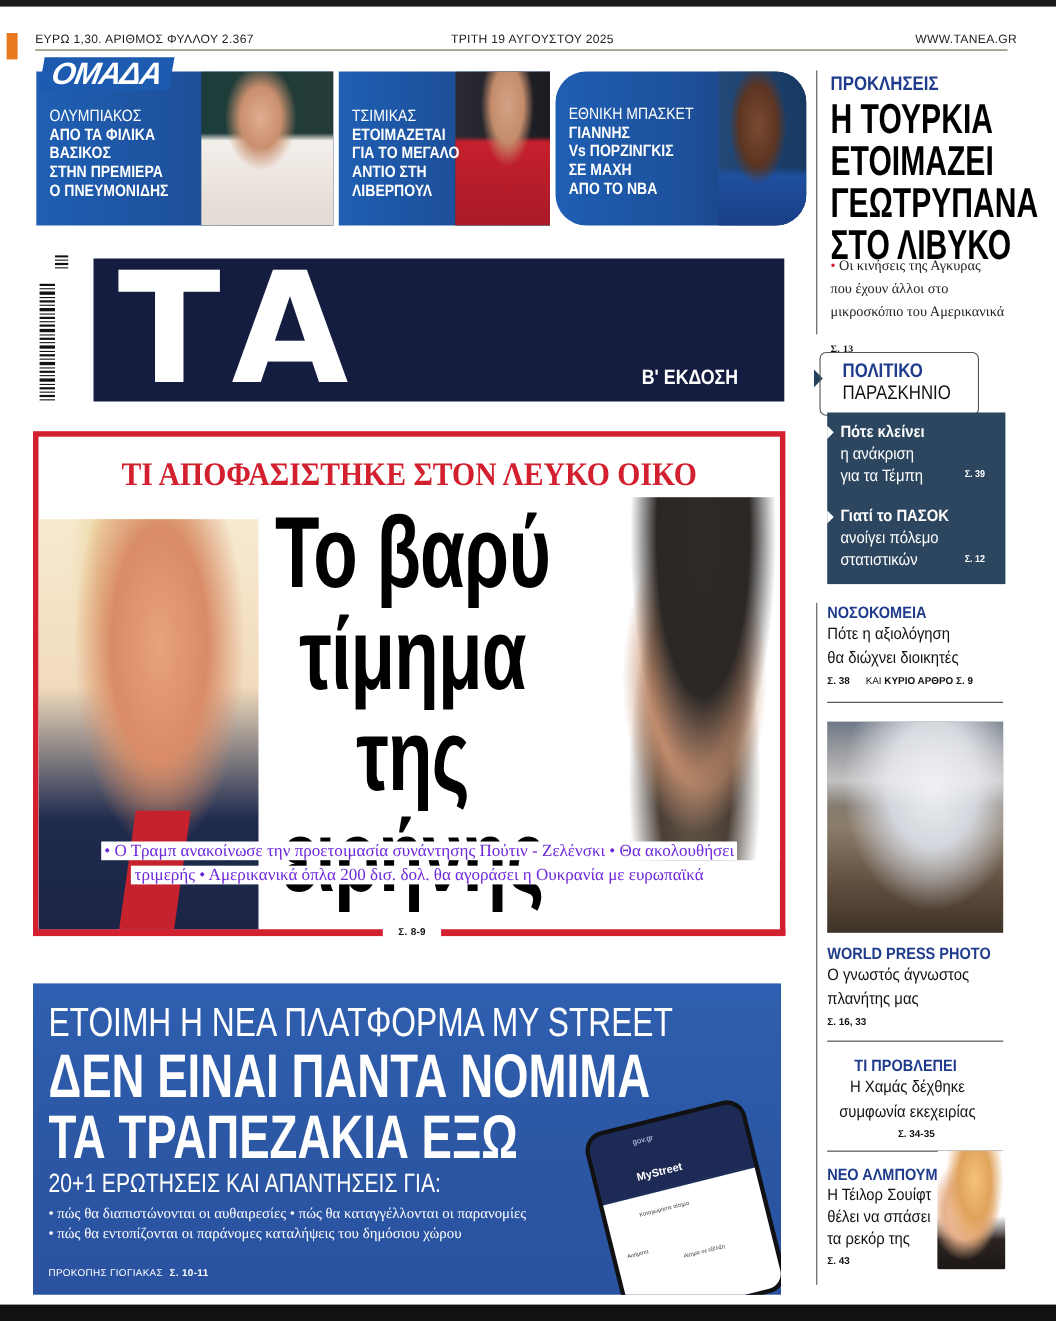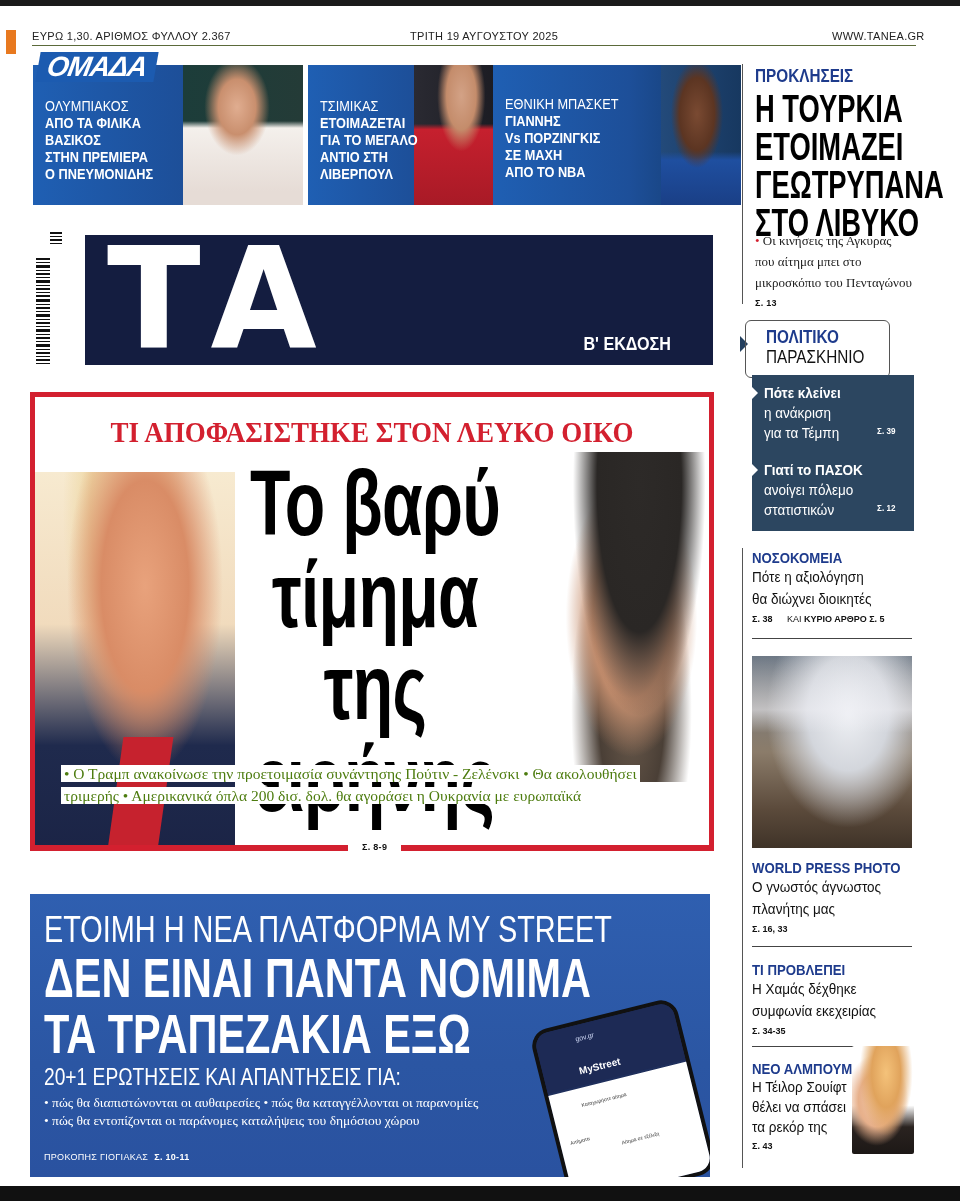--- a/index.html
+++ b/index.html
@@ -75,21 +75,21 @@
         radial-gradient(ellipse at 55% 30%, #e8a27c 0%, #d98c66 28%, transparent 50%),
         radial-gradient(ellipse at 45% 10%, #f3e2b8 0%, #eed8a5 22%, transparent 40%),
         linear-gradient(180deg, #f7ead0 0%, #f1dbbd 40%, #1f2a4d 72%, #1b2446 100%); }
     .trump-tie { position: absolute; left: 80px; top: 340px; width: 50px; height: 120px; background: #c6222e; transform: skewX(-8deg); }
     .zelensky { position: absolute; right: 0; top: 55px; width: 155px; height: 330px;
       background:
         radial-gradient(ellipse at 55% 10%, #2d2a28 0%, #2a2725 35%, transparent 55%),
         radial-gradient(ellipse at 50% 50%, #d9a78a 0%, #c8906f 35%, transparent 60%),
         radial-gradient(ellipse at 50% 78%, #6a5a4c 0%, #4a3f36 30%, transparent 55%),
         linear-gradient(180deg, #fff 0%, #fff 100%); }
-    .deck { position: absolute; left: 26px; top: 366px; width: 640px; font-family: "Liberation Serif", serif; font-size: 15.5px; line-height: 22px; color: #4d7c0f; }
+    .deck { position: absolute; left: 26px; top: 366px; width: 640px; font-family: "Liberation Serif", serif; font-size: 15.5px; line-height: 22px; color: #6d28d9; text-align: center; }
     .deck span.seg { background: #fff; padding: 0 3px; }
     .main-ref-bar { left: 30px; top: 845px; width: 684px; height: 6px; background: #d3202f; }
     .main-ref { left: 348px; top: 842px; background: #fff; padding: 0 14px; font-size: 9px; font-weight: bold; }
 
     
     .promo { left: 30px; top: 873px; width: 680px; height: 283px; background: linear-gradient(180deg, #2f5fb0 0%, #2b56a3 60%, #2a52a0 100%); overflow: hidden; margin-top: 21px; }
     .promo .l1 { position: absolute; left: 14px; top: 16px; color: #fff; font-size: 37px; line-height: 40px; transform: scaleX(0.78); transform-origin: left top; white-space: nowrap; }
     .promo .l2 { position: absolute; left: 14px; top: 56px; color: #fff; font-size: 56px; line-height: 56px; font-weight: bold; transform: scaleX(0.74); transform-origin: left top; white-space: nowrap; }
     .promo .l3 { position: absolute; left: 14px; top: 112px; color: #fff; font-size: 56px; line-height: 56px; font-weight: bold; transform: scaleX(0.74); transform-origin: left top; white-space: nowrap; }
     .promo .l4 { position: absolute; left: 14px; top: 170px; color: #fff; font-size: 24px; line-height: 26px; transform: scaleX(0.8); transform-origin: left top; white-space: nowrap; }
@@ -133,21 +133,21 @@
   <div class="photo" style="width:86px;background:radial-gradient(ellipse at 55% 22%, #d3a286 0%, #c48c6b 22%, transparent 36%), linear-gradient(180deg, transparent 42%, #c6202e 46%, #a81a26 100%), linear-gradient(90deg,#2a2a32,#1b1b22);"></div>
   <div class="txt">
     <div class="lite">ΤΣΙΜΙΚΑΣ</div>
     <div>ΕΤΟΙΜΑΖΕΤΑΙ</div>
     <div>ΓΙΑ ΤΟ ΜΕΓΑΛΟ</div>
     <div>ΑΝΤΙΟ ΣΤΗ</div>
     <div>ΛΙΒΕΡΠΟΥΛ</div>
   </div>
 </div>
 
-<div class="abs sport-card" style="left:493px;width:248px;">
+<div class="abs sport-card" style="left:505px;width:228px;border-radius:28px;">
   <div class="photo" style="width:80px;background:radial-gradient(ellipse at 45% 35%, #7a4a32 0%, #5c3522 28%, transparent 42%), linear-gradient(180deg, transparent 62%, #1f4fa0 68%, #1a3f86 100%), linear-gradient(90deg,#234a7a,#173860);"></div>
   <div class="txt" style="top:30px;">
     <div class="lite">ΕΘΝΙΚΗ ΜΠΑΣΚΕΤ</div>
     <div>ΓΙΑΝΝΗΣ</div>
     <div>Vs ΠΟΡΖΙΝΓΚΙΣ</div>
     <div>ΣΕ ΜΑΧΗ</div>
     <div>ΑΠΟ ΤΟ NBA</div>
   </div>
 </div>
 
@@ -242,23 +242,23 @@
 <div class="abs sidebar-rule" style="top:64px;height:240px;"></div>
 <div class="abs side-head kicker">ΠΡΟΚΛΗΣΕΙΣ</div>
 <div class="abs turkey-title">
   <div>Η ΤΟΥΡΚΙΑ</div>
   <div>ΕΤΟΙΜΑΖΕΙ</div>
   <div>ΓΕΩΤΡΥΠΑΝΑ</div>
   <div>ΣΤΟ ΛΙΒΥΚΟ</div>
 </div>
 <div class="abs turkey-body">
   <div><span class="bullet-red">• </span><span>Οι κινήσεις της Αγκυρας</span></div>
-  <div>που αίτημα μπει στο</div>
-  <div>μικροσκόπιο του Πενταγώνου</div>
-  <div class="page-ref" style="margin-top:0;font-family:Liberation Sans, sans-serif;">Σ. 13</div>
+  <div>που έχουν άλλοι στο</div>
+  <div>μικροσκόπιο του Αμερικανικά</div>
+  <div class="page-ref" style="margin-top:14px;font-family:Liberation Serif, serif;">Σ. 13</div>
 </div>
 
 <div class="abs pol-arrow"></div>
 <div class="abs pol-box">
   <div class="l1">ΠΟΛΙΤΙΚΟ</div>
   <div class="l2">ΠΑΡΑΣΚΗΝΙΟ</div>
 </div>
 <div class="abs pol-dark">
   <div class="pol-tick" style="top:12px;"></div>
   <div class="pol-item" style="top:8px;">
@@ -275,35 +275,35 @@
     <span class="ref">Σ. 12</span>
   </div>
 </div>
 
 <div class="abs sidebar-rule" style="top:548px;height:620px;"></div>
 
 <div class="abs side-block" style="top:549px;">
   <div class="k">ΝΟΣΟΚΟΜΕΙΑ</div>
   <div class="b">Πότε η αξιολόγηση</div>
   <div class="b">θα διώχνει διοικητές</div>
-  <div class="r"><span>Σ. 38</span> <span class="lite">ΚΑΙ</span> <span>ΚΥΡΙΟ ΑΡΘΡΟ Σ. 5</span></div>
+  <div class="r"><span>Σ. 38</span> <span class="lite">ΚΑΙ</span> <span>ΚΥΡΙΟ ΑΡΘΡΟ Σ. 9</span></div>
 </div>
 <div class="abs hr" style="top:638px;"></div>
 
 <div class="abs gaza-photo"></div>
 
 <div class="abs side-block" style="top:859px;">
   <div class="k">WORLD PRESS PHOTO</div>
   <div class="b">Ο γνωστός άγνωστος</div>
   <div class="b">πλανήτης μας</div>
   <div class="r">Σ. 16, 33</div>
 </div>
 <div class="abs hr" style="top:946px;"></div>
 
-<div class="abs side-block" style="top:961px;">
+<div class="abs side-block" style="top:961px;text-align:center;">
   <div class="k">ΤΙ ΠΡΟΒΛΕΠΕΙ</div>
   <div class="b">Η Χαμάς δέχθηκε</div>
   <div class="b">συμφωνία εκεχειρίας</div>
   <div class="r">Σ. 34-35</div>
 </div>
 <div class="abs hr" style="top:1046px;"></div>
 
 <div class="abs taylor-photo"></div>
 <div class="abs side-block" style="top:1060px;">
   <div class="k">ΝΕΟ ΑΛΜΠΟΥΜ</div>

